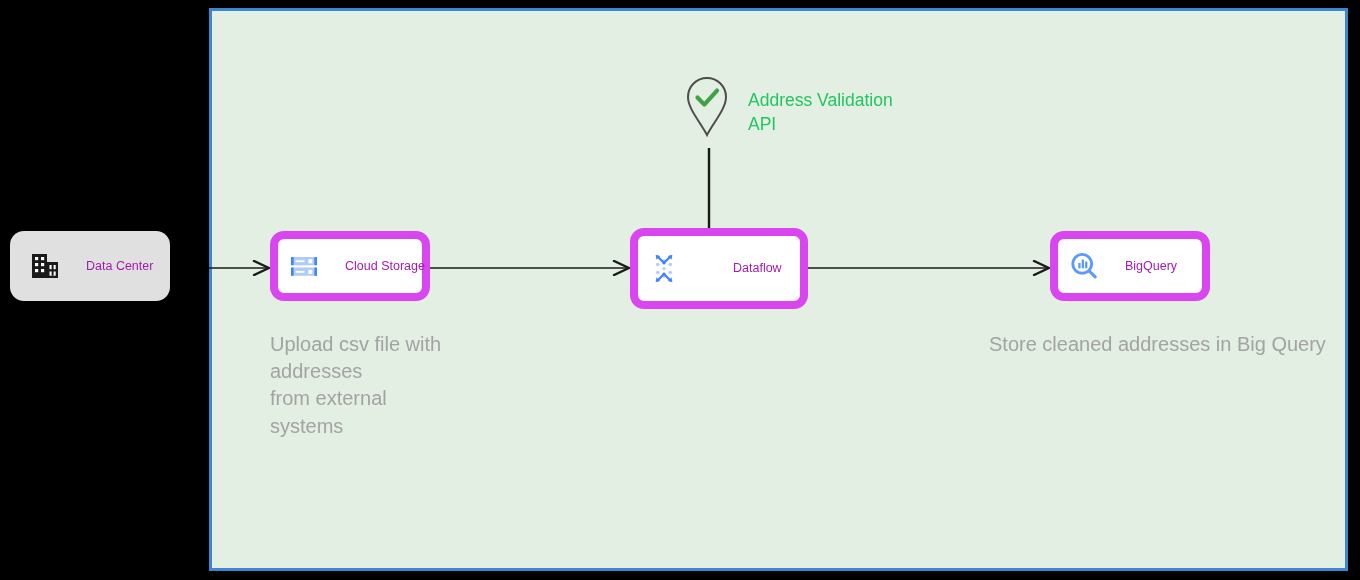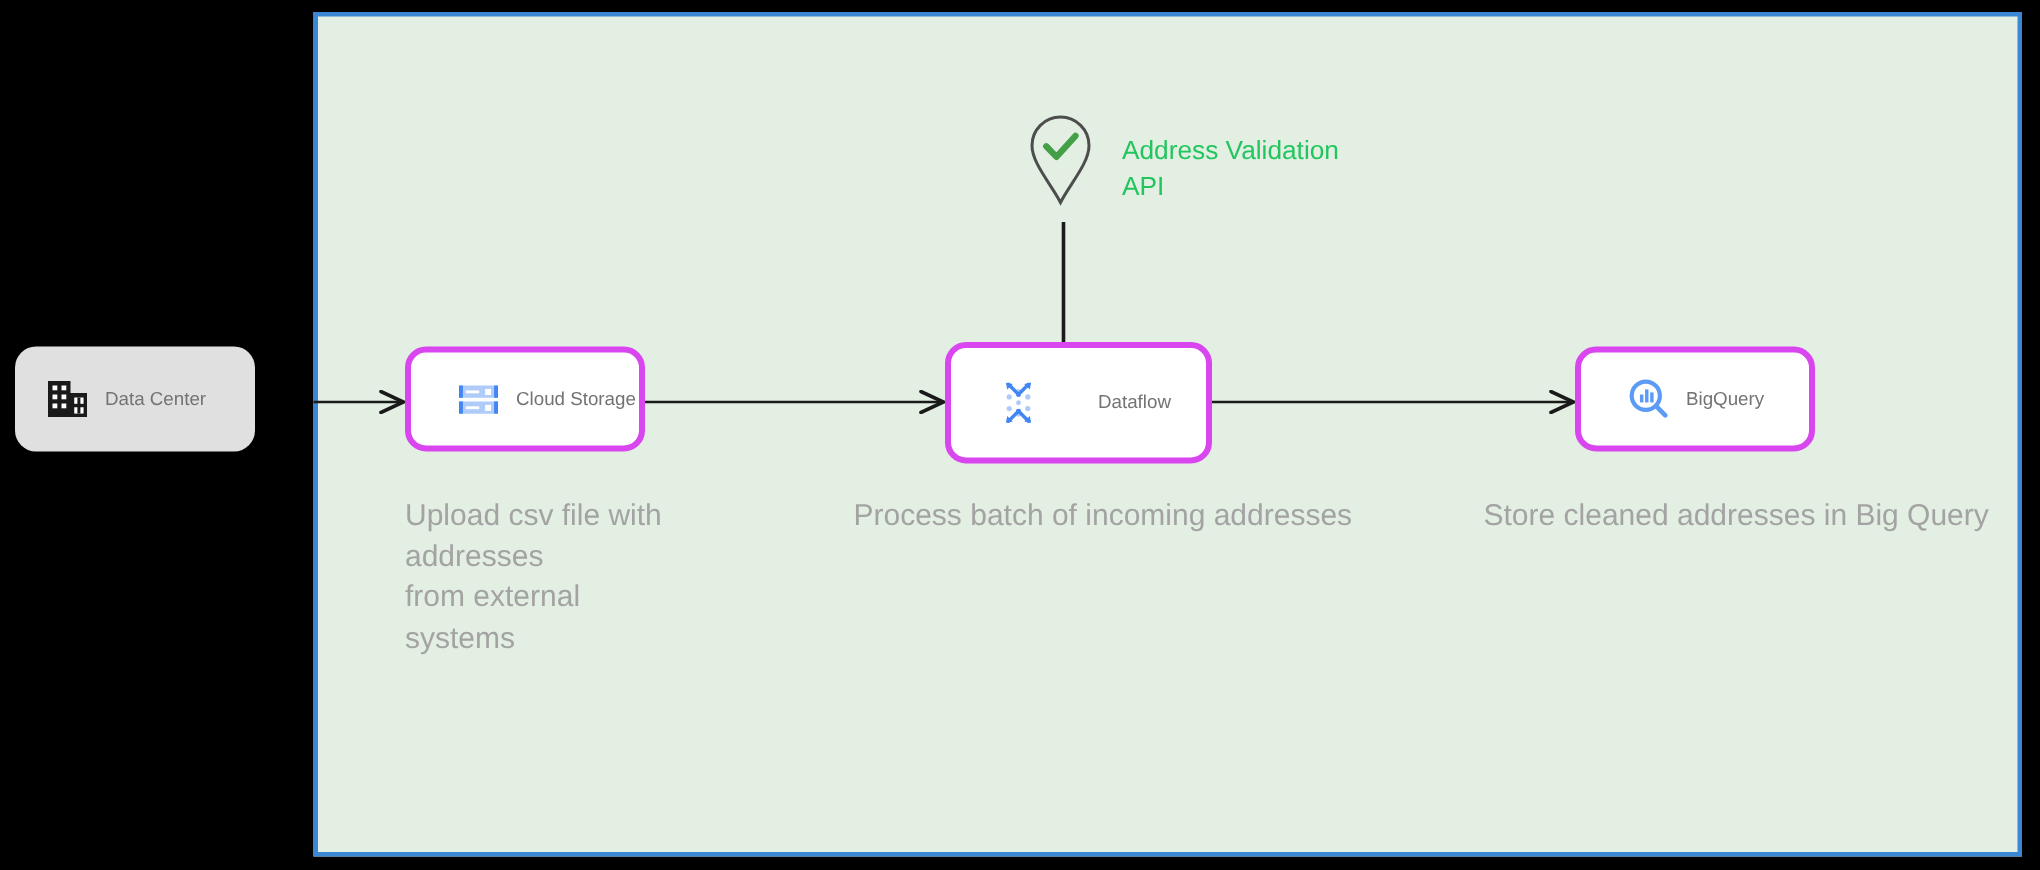--- a/index.html
+++ b/index.html
@@ -39,44 +39,44 @@
   .node {
     position: absolute;
     box-sizing: border-box;
     display: flex;
     align-items: center;
     border-radius: 12px;
   }
 
   .node-gcp {
     background: #ffffff;
-    border: 4px solid #d946ef;
+    border: 8px solid #d946ef;
     border-radius: 14px;
-    padding-left: 28px;
+    padding-left: 9px;
   }
 
   .node-onprem {
     background: #e0e0e0;
     border: none;
     border-radius: 14px;
     padding-left: 18px;
   }
 
   .node-icon {
     flex: 0 0 auto;
     width: 34px;
     height: 34px;
     display: block;
     position: relative;
   }
 
   .node-label {
     font-size: 12.5px;
-    color: #737373;
-    margin-left: 8px;
+    color: #a21caf;
+    margin-left: 24px;
     white-space: nowrap;
     line-height: 1.2;
   }
 
   
   #node-data-center { left: 10px;   top: 231px; width: 160px; height: 70px; }
   #node-cloud-storage { left: 270px; top: 231px; width: 160px; height: 70px; }
   #node-dataflow    { left: 630px;  top: 228px; width: 178px; height: 81px; gap: 28px; }
   #node-bigquery    { left: 1050px; top: 231px; width: 160px; height: 70px; }
 
@@ -247,17 +247,16 @@
     </span>
     <span class="api-label">Address Validation
 API</span>
   </div>
 
   <div class="caption" id="caption-upload">Upload csv file with
 addresses
 from external
 systems</div>
 
-  <div class="caption" id="caption-process">Process batch of incoming addresses</div>
 
   <div class="caption" id="caption-store">Store cleaned addresses in Big Query</div>
 
 </div>
 
 </body></html>

